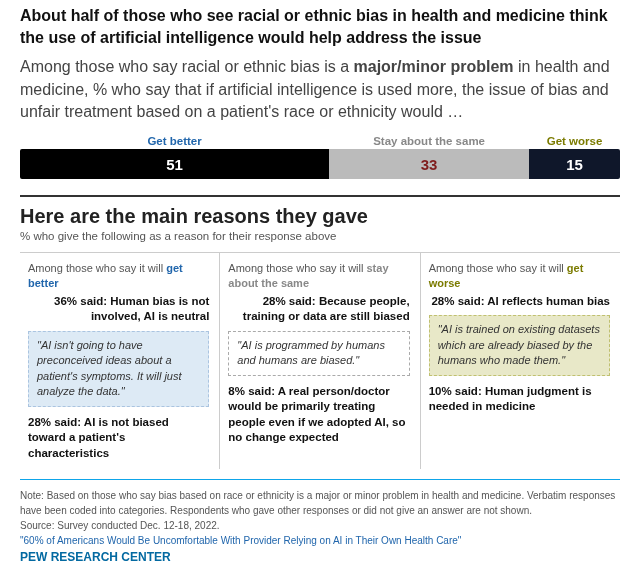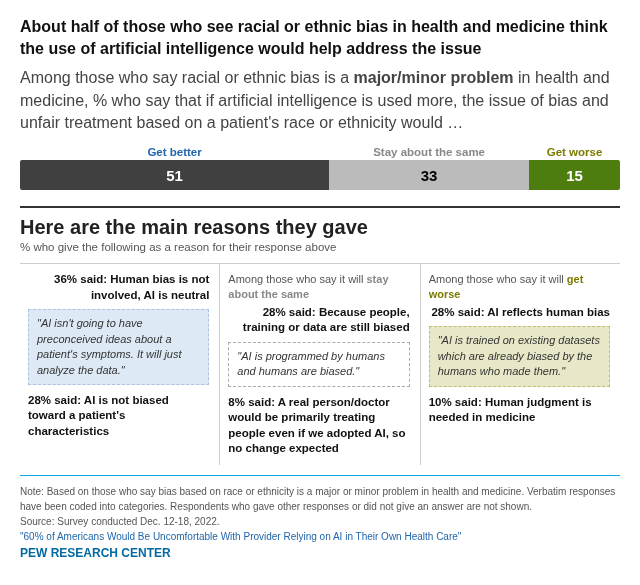--- a/index.html
+++ b/index.html
@@ -4,21 +4,21 @@
   <style>
     * { box-sizing: border-box; margin: 0; padding: 0; }
     body {
       font-family: 'Franklin Gothic Medium', 'Arial Narrow', Arial, sans-serif;
       background: #fff;
       color: #222;
       width: 640px;
       font-size: 13px;
     }
     .container {
-      padding: 16px 20px 10px 20px;
+      padding: 5px 20px 10px 20px;
     }
     .main-title {
       font-size: 16px;
       font-weight: 700;
       line-height: 1.35;
       color: #111;
       margin-bottom: 8px;
       font-family: Arial, sans-serif;
     }
     .subtitle {
@@ -54,23 +54,23 @@
       overflow: hidden;
     }
     .bar-seg {
       display: flex;
       align-items: center;
       justify-content: center;
       font-size: 15px;
       font-weight: 700;
       color: #fff;
     }
-    .bar-seg.blue { background: #404040; flex: 51; }
-    .bar-seg.gray { background: #bbb; flex: 33; color: #000000; }
-    .bar-seg.olive { background: #4d7c0f; flex: 15; }
+    .bar-seg.blue { background: #000000; flex: 51; }
+    .bar-seg.gray { background: #bbb; flex: 33; color: #7f1d1d; }
+    .bar-seg.olive { background: #0f172a; flex: 15; }
     
     .divider {
       border: none;
       border-top: 2px solid #333;
       margin: 12px 0 8px 0;
     }
     .section-title {
       font-size: 20px;
       font-weight: 700;
       margin-bottom: 2px;
@@ -181,20 +181,23 @@
   </div>
 
   <hr class="divider">
 
   <div class="section-title">Here are the main reasons they gave</div>
   <div class="section-subtitle">% who give the following as a reason for their response above</div>
 
   <div class="columns">
 
     <div class="col">
+      <div class="col-header">
+        <span>Among those who say it will </span><span class="blue">get better</span>
+      </div>
       <div class="reason">36% said: Human bias is not involved, AI is neutral</div>
       <div class="quote-box blue-bg">"AI isn't going to have preconceived ideas about a patient's symptoms. It will just analyze the data."</div>
       <div class="reason2">28% said: AI is not biased toward a patient's characteristics</div>
     </div>
 
     <div class="col">
       <div class="col-header">
         <span>Among those who say it will </span><span class="gray">stay about the same</span>
       </div>
       <div class="reason">28% said: Because people, training or data are still biased</div>

